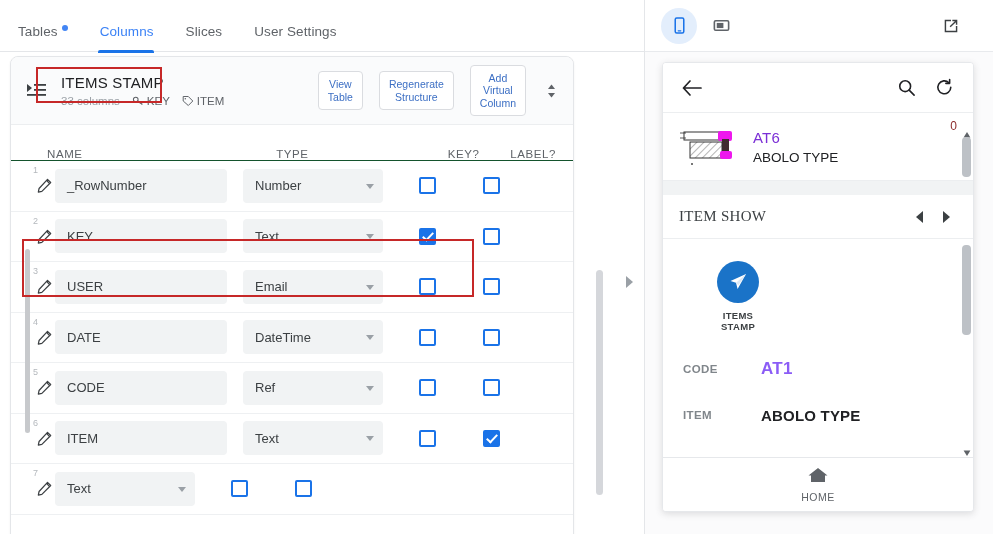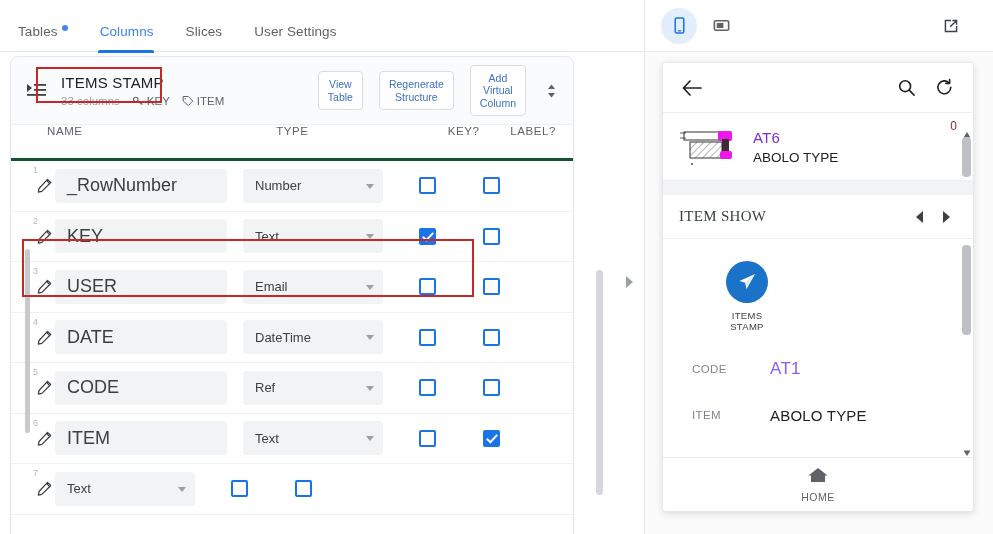--- a/index.html
+++ b/index.html
@@ -99,26 +99,26 @@
     border-radius: 4px;
     padding: 6px 9px;
     cursor: pointer;
     font-family: "Liberation Sans", sans-serif;
     white-space: pre-line;
   }
   .updown { display: flex; flex-direction: column; align-items: center; gap: 1px; padding: 0 4px; cursor: pointer; color: #5f6368; }
 
   
   .col-head {
-    display: flex; align-items: flex-start;
+    display: flex; align-items: flex-end;
     height: 36px;
     padding-left: 36px;
     font-size: 11.5px; color: #5f6368;
     letter-spacing: .6px;
-    border-bottom: 3px solid #14532d;
+    border-bottom: 1px solid #14532d;
   }
   .ch-name  { width: 234px; }
   .ch-type  { width: 175px; }
   .ch-key   { width: 64px; text-align: left; }
   .ch-label { width: 64px; text-align: left; }
 
   
   .rows { position: relative; }
   .row {
     position: relative;
@@ -132,21 +132,21 @@
     left: 22px; top: 4px;
     font-size: 9px; color: #b4b8bd;
   }
   .pencil { width: 22px; flex: 0 0 22px; display: flex; align-items: center; justify-content: center; cursor: pointer; }
   .cell-name {
     width: 172px; height: 34px;
     background: #f1f3f4;
     border-radius: 4px;
     display: flex; align-items: center;
     padding: 0 12px;
-    font-size: 18px; color: #3c4043;
+    font-size: 13px; color: #3c4043;
     margin-right: 16px;
     cursor: text;
     white-space: nowrap; overflow: hidden;
   }
   .cell-type {
     position: relative;
     width: 140px; height: 34px;
     background: #f1f3f4;
     border-radius: 4px;
     display: flex; align-items: center;
@@ -299,21 +299,21 @@
   .sec-head {
     height: 44px; flex: 0 0 44px;
     display: flex; align-items: center;
     padding: 0 14px 0 16px;
     border-bottom: 1px solid #eceef0;
     background: #fff;
   }
   .sec-title { flex: 1 1 auto; font-size: 15px; color: #3c4043; letter-spacing: .3px; font-family: Liberation Serif, serif; }
   .arrowbtn { width: 26px; display: flex; align-items: center; justify-content: center; cursor: pointer; }
 
-  .sec-body { position: relative; flex: 1 1 auto; background: #fff; padding: 22px 0 0 13px; overflow: hidden; }
+  .sec-body { position: relative; flex: 1 1 auto; background: #fff; padding: 22px 0 0 4px; overflow: hidden; font-weight: bold; }
   .app-tile {
     width: 86px; margin-left: 28px;
     display: flex; flex-direction: column; align-items: center;
     cursor: pointer;
   }
   .tile-circle {
     width: 42px; height: 42px; border-radius: 50%;
     background: #1a73c8;
     display: flex; align-items: center; justify-content: center;
   }

